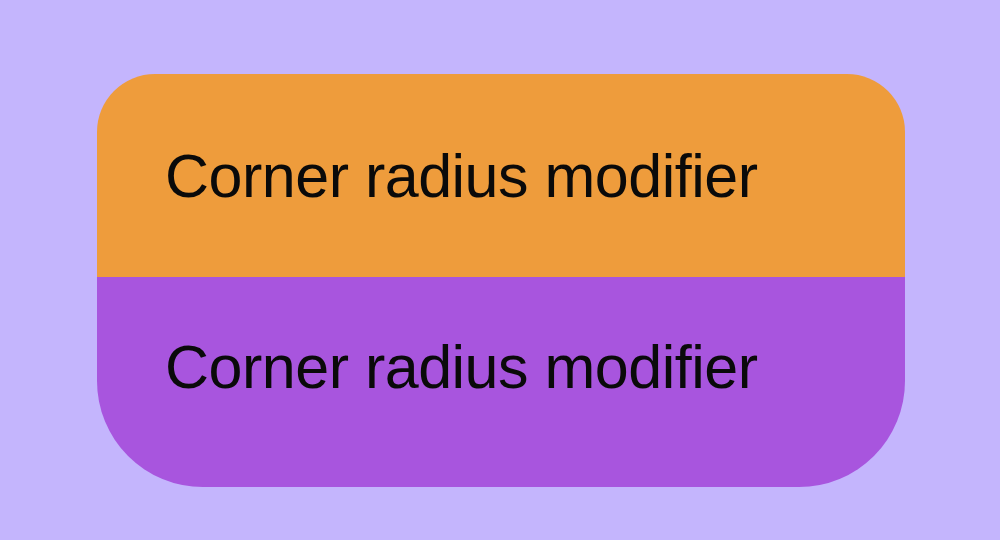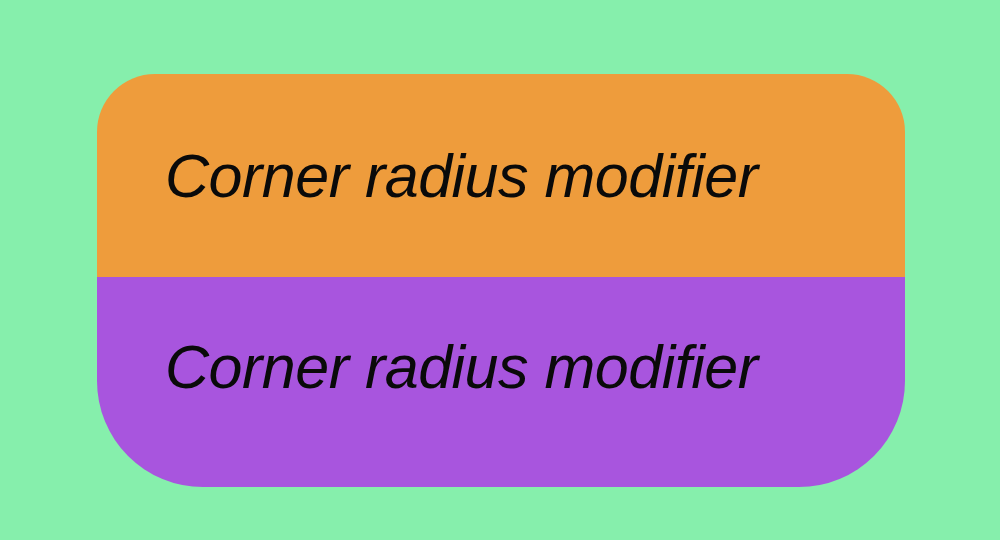--- a/index.html
+++ b/index.html
@@ -10,22 +10,21 @@
     width: 1000px;
     height: 540px;
     background: #ffffff;
     font-family: "Liberation Sans", sans-serif;
     overflow: hidden;
   }
   #stage {
     position: relative;
     width: 1000px;
     height: 540px;
-    background: #86efac;
-    font-style: italic;
+    background: #c4b5fd;
   }
   .demo-stack {
     position: absolute;
     left: 97px;
     top: 74px;
     width: 808px;
     height: 413px;
     display: flex;
     flex-direction: column;
   }

